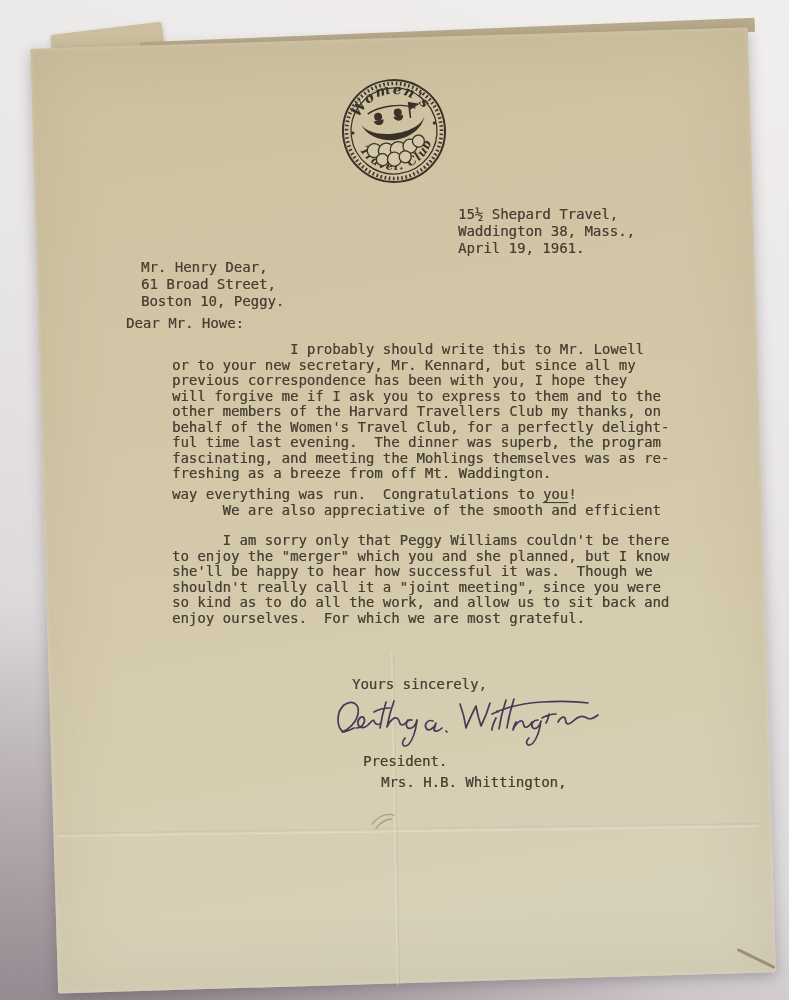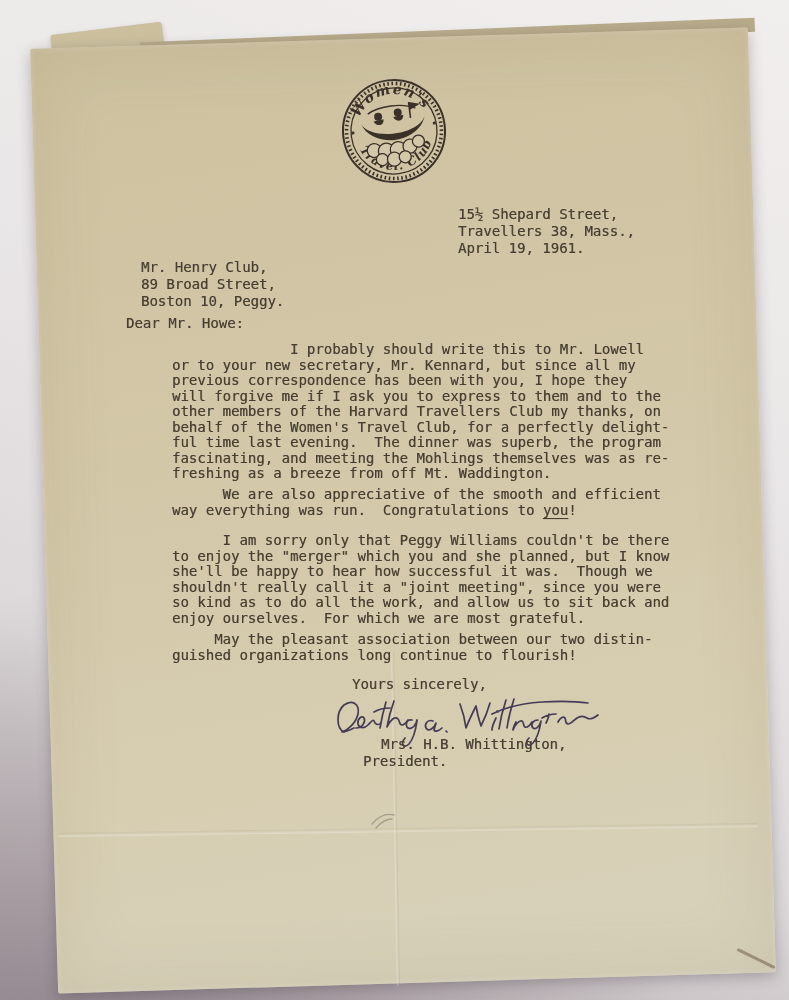--- a/index.html
+++ b/index.html
@@ -29,21 +29,21 @@
   .typed{position:absolute;font-family:"DejaVu Sans Mono",monospace;font-size:14px;line-height:15.5px;
     color:#463e32;white-space:pre;text-shadow:.4px .2px .4px rgba(70,62,50,.55);}
   .hdr{line-height:17px;}
   .sender{left:458px;top:206px;}
   .recipient{left:141px;top:259px;}
   .salutation{left:126px;top:316px;}
   .body-block{position:absolute;inset:0;}
   .para{position:absolute;left:140px;margin-left:32px;}
   .para0{top:342px}.para1{top:487px}.para2{top:533px}.para3{top:632px}
   .closing{left:352px;top:677px;}
-  .signer{left:338px;top:737px;padding-left:43px;}
+  .signer{left:338px;top:775px;padding-left:43px;}
   .signer-title{left:363px;top:754px;}
   u{text-underline-offset:2.5px;text-decoration-thickness:1.2px;}
   .logo{position:absolute;left:334px;top:71px;transform:rotate(-7deg);}
   .logo text{font-family:"DejaVu Serif",serif;font-style:italic;font-weight:bold;fill:#3a3128;}
   .sig{position:absolute;left:330px;top:688px;}
   .smudge{position:absolute;left:366px;top:804px;opacity:.45;}
 </style>
 </head>
 <body>
 
@@ -92,31 +92,30 @@
             <circle cx="62" cy="79" r="8"></circle>
           <circle cx="74" cy="77" r="7"></circle>
             <circle cx="83" cy="73" r="6"></circle>
           <circle cx="45" cy="87" r="6"></circle>
             <circle cx="57" cy="88" r="7"></circle>
             <circle cx="68" cy="87" r="6"></circle>
         </g>
       </g>
     </svg>
 
-    <div class="typed hdr sender"><div>15½ Shepard Street,</div><div>Travellers 38, Mass.,</div><div>April 19, 1961.</div></div>
+    <div class="typed hdr sender"><div>15½ Shepard Travel,</div><div>Waddington 38, Mass.,</div><div>April 19, 1961.</div></div>
 
-    <div class="typed hdr recipient"><div>Mr. Henry Club,</div><div>89 Broad Street,</div><div>Boston 10, Peggy.</div></div>
+    <div class="typed hdr recipient"><div>Mr. Henry Dear,</div><div>61 Broad Street,</div><div>Boston 10, Peggy.</div></div>
 
     <div class="typed salutation">Dear Mr. Howe:</div>
 
     <div class="body-block">
         <div class="typed para para0"><div>              I probably should write this to Mr. Lowell</div><div>or to your new secretary, Mr. Kennard, but since all my</div><div>previous correspondence has been with you, I hope they</div><div>will forgive me if I ask you to express to them and to the</div><div>other members of the Harvard Travellers Club my thanks, on</div><div>behalf of the Women's Travel Club, for a perfectly delight-</div><div>ful time last evening.  The dinner was superb, the program</div><div>fascinating, and meeting the Mohlings themselves was as re-</div><div>freshing as a breeze from off Mt. Waddington.</div></div>
-        <div class="typed para para1"><div>      We are also appreciative of the smooth and efficient</div><div>way everything was run.  Congratulations to <u>you</u>!</div></div>
+        <div class="typed para para1"><div>way everything was run.  Congratulations to <u>you</u>!</div><div>      We are also appreciative of the smooth and efficient</div></div>
         <div class="typed para para2"><div>      I am sorry only that Peggy Williams couldn't be there</div><div>to enjoy the "merger" which you and she planned, but I know</div><div>she'll be happy to hear how successful it was.  Though we</div><div>shouldn't really call it a "joint meeting", since you were</div><div>so kind as to do all the work, and allow us to sit back and</div><div>enjoy ourselves.  For which we are most grateful.</div></div>
-        <div class="typed para para3"><div>     May the pleasant association between our two distin-</div><div>guished organizations long continue to flourish!</div></div>
       </div>
 
     <div class="typed closing">Yours sincerely,</div>
 
     <svg class="sig" width="285" height="62" viewBox="0 0 285 62">
       <title>Dorothy A. Whittington</title>
       <g stroke="#3a3150" stroke-width="1.7" fill="none" stroke-linecap="round" stroke-linejoin="round" opacity="0.93">
         <path d="M14,44 C6,40 6,24 14,17 C22,11 30,16 28,26 C26,35 18,42 12,44 C16,44 20,42 24,40"></path>
         <path d="M26,40 C32,40 36,34 34,30 C32,27 27,31 28,36 C29,40 34,41 38,37 C41,34 43,31 44,33 C45,36 48,38 51,35"></path>
         <path d="M56,14 C53,24 51,34 50,40 M44,24 C49,21 56,20 60,20"></path>

